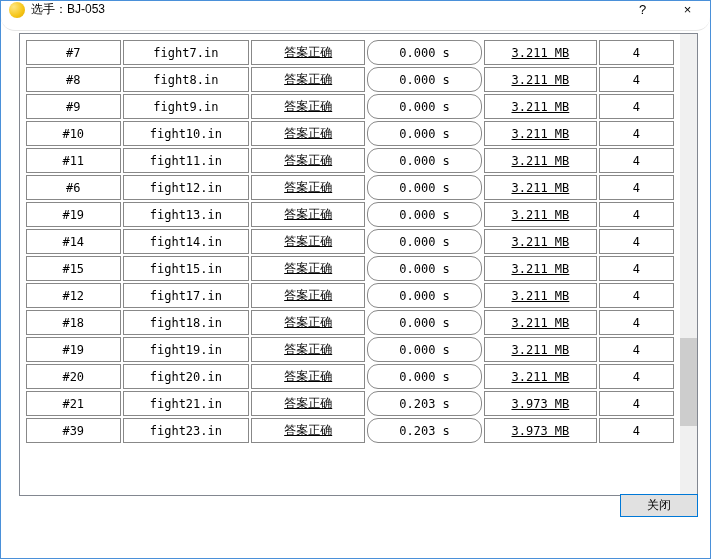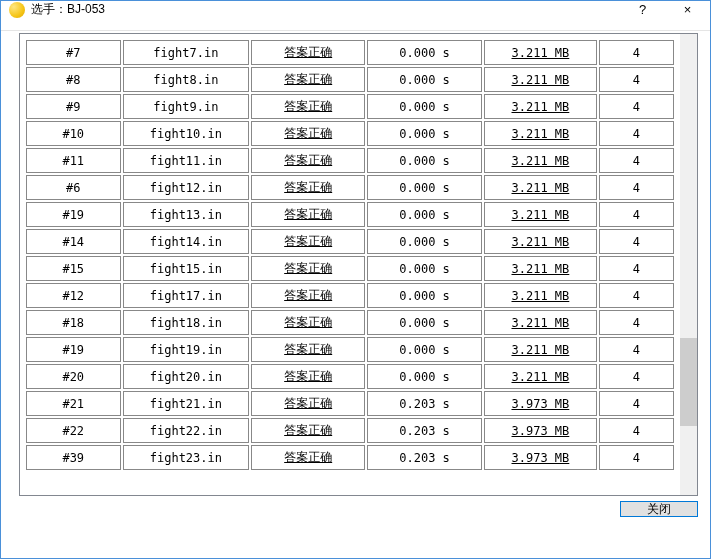--- a/index.html
+++ b/index.html
@@ -1,35 +1,35 @@
 <!DOCTYPE html>
 <html><head>
 <meta charset="utf-8">
 <style>
 * { box-sizing: border-box; margin: 0; padding: 0; }
 body { font-family: "Microsoft YaHei", "SimSun", sans-serif; background: #fff; width: 711px; height: 559px; overflow: hidden; border: 1px solid #4a90d9; }
-.titlebar { height: 30px; background: #fff; display: flex; align-items: center; padding: 0 0 12px 8px; border-bottom: 1px solid #e5e5e5; }
+.titlebar { height: 30px; background: #fff; display: flex; align-items: center; padding: 0 0 12px 8px; border-bottom: 1px solid #e5e5e5; border-radius: 14px; }
 .titlebar .icon { width: 16px; height: 16px; border-radius: 50%; background: radial-gradient(circle at 30% 30%, #ffe680, #f5c518 60%, #e0a800); margin-right: 6px; flex-shrink: 0; }
 .titlebar .title { font-size: 12px; color: #000; flex: 1; }
 .titlebar .btn { width: 45px; height: 29px; display: flex; align-items: center; justify-content: center; font-size: 13px; color: #000; cursor: default; font-family: Arial, sans-serif; }
 .content { padding: 0 12px 0 18px; height: 490px; position: relative; }
 .table-wrap { border: 1px solid #828790; height: 463px; margin-top: 2px; display: flex; overflow: hidden; }
 .table-inner { flex: 1; padding: 4px 4px 4px 4px; overflow: hidden; }
 table { border-collapse: separate; border-spacing: 2px 2px; width: 100%; font-family: "NSimSun","SimSun",monospace; font-size: 12px; }
 td { border: 1px solid #888; text-align: center; padding: 3px 2px; height: 22px; white-space: nowrap; }
 .c0 { width: 88px; }
 .c1 { width: 118px; }
 .c2 { width: 106px; text-decoration: underline; }
-.c3 { width: 107px; }
+.c3 { width: 107px; border-radius: 11px; }
 .c4 { width: 105px; text-decoration: underline; }
 .c5 { width: 70px; }
 .scrollbar { width: 17px; background: #f0f0f0; position: relative; }
 .scroll-thumb { position: absolute; left: 0; right: 0; background: #cdcdcd; top: 304px; height: 88px; }
 .footer { position: absolute; bottom: 6px; right: 12px; }
-.close-btn { width: 78px; height: 16px; border: 1px solid #0078d7; background: #e1e1e1; font-size: 12px; text-align: center; font-family: "Microsoft YaHei","SimSun",sans-serif; cursor: default; display: flex; align-items: center; justify-content: center; }
+.close-btn { width: 78px; height: 23px; border: 1px solid #0078d7; background: #e1e1e1; font-size: 12px; text-align: center; font-family: "Microsoft YaHei","SimSun",sans-serif; cursor: default; display: flex; align-items: center; justify-content: center; }
 </style>
 </head>
 <body>
 
 <div class="titlebar">
   <div class="icon"></div>
   <div class="title">选手：BJ-053</div>
   <div class="btn">?</div>
   <div class="btn close">×</div>
 </div>
@@ -145,28 +145,20 @@
             </tr>
             <tr>
               <td class="c0">#21</td>
               <td class="c1">fight21.in</td>
               <td class="c2">答案正确</td>
               <td class="c3">0.203 s</td>
               <td class="c4">3.973 MB</td>
               <td class="c5">4</td>
             </tr>
             <tr>
-              <td class="c0">#22</td>
-              <td class="c1">fight22.in</td>
-              <td class="c2">答案正确</td>
-              <td class="c3">0.203 s</td>
-              <td class="c4">3.973 MB</td>
-              <td class="c5">4</td>
-            </tr>
-            <tr>
               <td class="c0">#39</td>
               <td class="c1">fight23.in</td>
               <td class="c2">答案正确</td>
               <td class="c3">0.203 s</td>
               <td class="c4">3.973 MB</td>
               <td class="c5">4</td>
             </tr>
           </tbody>
       </table>
     </div>

